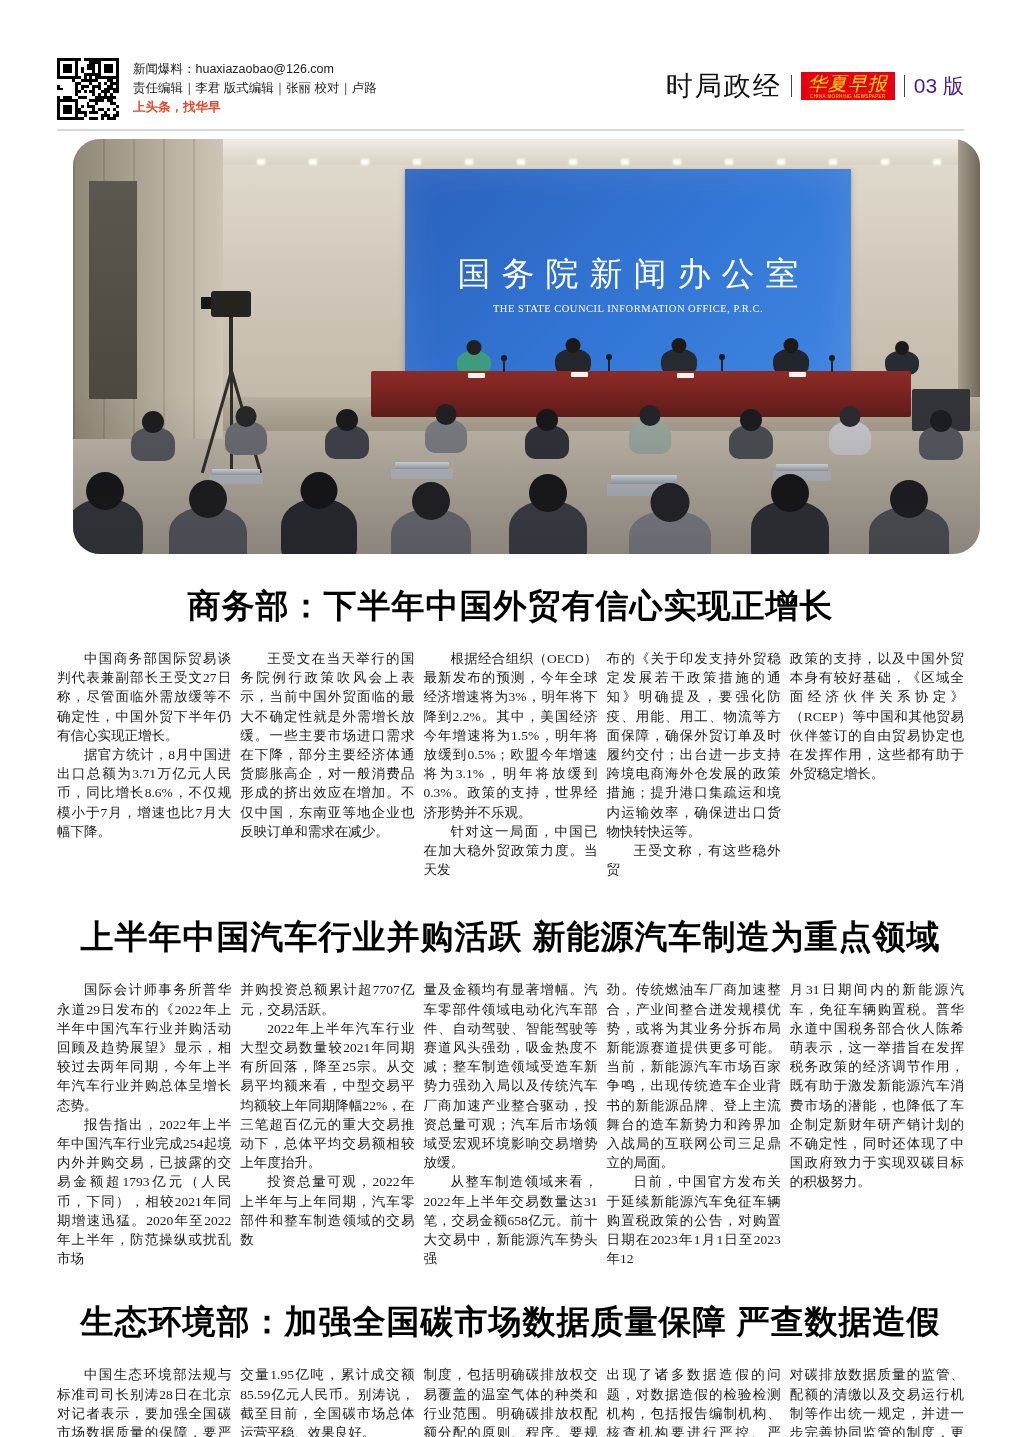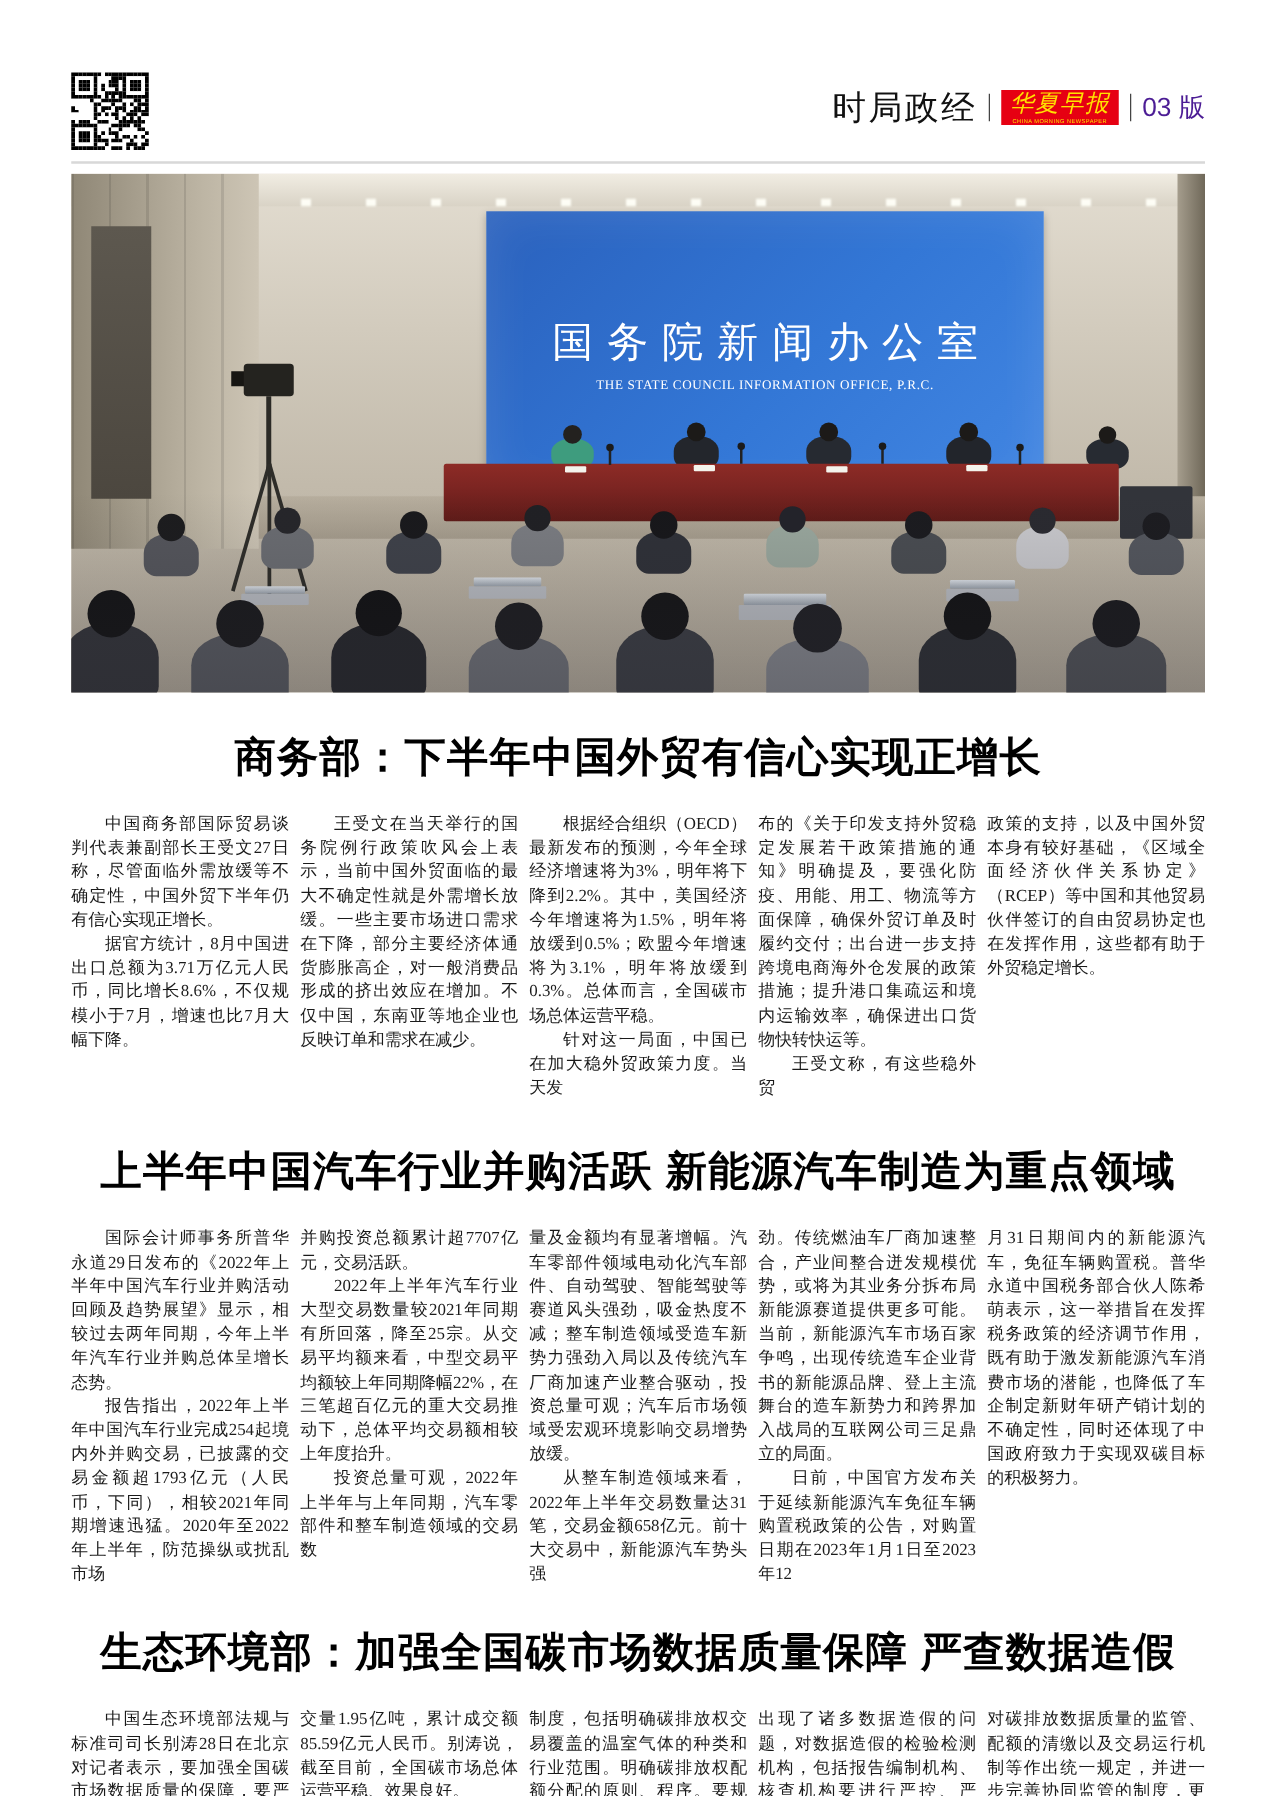--- a/index.html
+++ b/index.html
@@ -522,35 +522,40 @@
             <i class=""></i>
             <i class=""></i>
             <i class="off"></i>
             <i class=""></i>
             <i class="off"></i>
             <i class=""></i>
             <i class=""></i>
             <i class=""></i>
             <i class="off"></i>
           </div>
+        <div class="hdr-info">
+          <div class="tip">新闻爆料：huaxiazaobao@126.com</div>
+          <div class="eds">责任编辑｜李君 版式编辑｜张丽 校对｜卢路</div>
+          <div class="slogan">上头条，找华早</div>
+        </div>
       </div>
       <div class="hdr-right">
         <span class="section">时局政经</span>
         <span class="vbar"></span>
         <span class="masthead">
           <span class="mh-cn">华夏早报</span>
           <span class="mh-en">CHINA MORNING NEWSPAPER</span>
         </span>
         <span class="vbar"></span>
         <span class="pageno">03 版</span>
       </div>
     </header>
     <div class="rule"></div>
 
-    <figure class="photo" style="margin:8px 0 0;">
+    <figure class="photo" style="margin:8px 16px 0;border-radius:27px;">
       <div class="ceil"></div>
       <div class="lights"></div>
       <div class="wallL"></div>
       <div class="door"></div>
       <div class="wallR"></div>
       <div class="stagefloor"></div>
 
       <div class="screen">
         <div class="screen-cn">国务院新闻办公室</div>
         <div class="screen-en">THE STATE COUNCIL INFORMATION OFFICE, P.R.C.</div>
@@ -613,21 +618,21 @@
       <h1>商务部：下半年中国外贸有信心实现正增长</h1>
       <div class="cols">
           <div class="col">
             <p class="ind">中国商务部国际贸易谈判代表兼副部长王受文27日称，尽管面临外需放缓等不确定性，中国外贸下半年仍有信心实现正增长。</p>
             <p class="ind">据官方统计，8月中国进出口总额为3.71万亿元人民币，同比增长8.6%，不仅规模小于7月，增速也比7月大幅下降。</p>
           </div>
           <div class="col">
             <p class="ind">王受文在当天举行的国务院例行政策吹风会上表示，当前中国外贸面临的最大不确定性就是外需增长放缓。一些主要市场进口需求在下降，部分主要经济体通货膨胀高企，对一般消费品形成的挤出效应在增加。不仅中国，东南亚等地企业也反映订单和需求在减少。</p>
           </div>
           <div class="col">
-            <p class="ind">根据经合组织（OECD）最新发布的预测，今年全球经济增速将为3%，明年将下降到2.2%。其中，美国经济今年增速将为1.5%，明年将放缓到0.5%；欧盟今年增速将为3.1%，明年将放缓到0.3%。总体而言，全国碳市场总体运营平稳。</p>
+            <p class="ind">根据经合组织（OECD）最新发布的预测，今年全球经济增速将为3%，明年将下降到2.2%。其中，美国经济今年增速将为1.5%，明年将放缓到0.5%；欧盟今年增速将为3.1%，明年将放缓到0.3%。政策的支持，世界经济形势并不乐观。</p>
             <p class="ind">针对这一局面，中国已在加大稳外贸政策力度。当天发</p>
           </div>
           <div class="col">
             <p class="noind">布的《关于印发支持外贸稳定发展若干政策措施的通知》明确提及，要强化防疫、用能、用工、物流等方面保障，确保外贸订单及时履约交付；出台进一步支持跨境电商海外仓发展的政策措施；提升港口集疏运和境内运输效率，确保进出口货物快转快运等。</p>
             <p class="ind">王受文称，有这些稳外贸</p>
           </div>
           <div class="col">
             <p class="noind">政策的支持，以及中国外贸本身有较好基础，《区域全面经济伙伴关系协定》（RCEP）等中国和其他贸易伙伴签订的自由贸易协定也在发挥作用，这些都有助于外贸稳定增长。</p>
           </div>
         </div>

